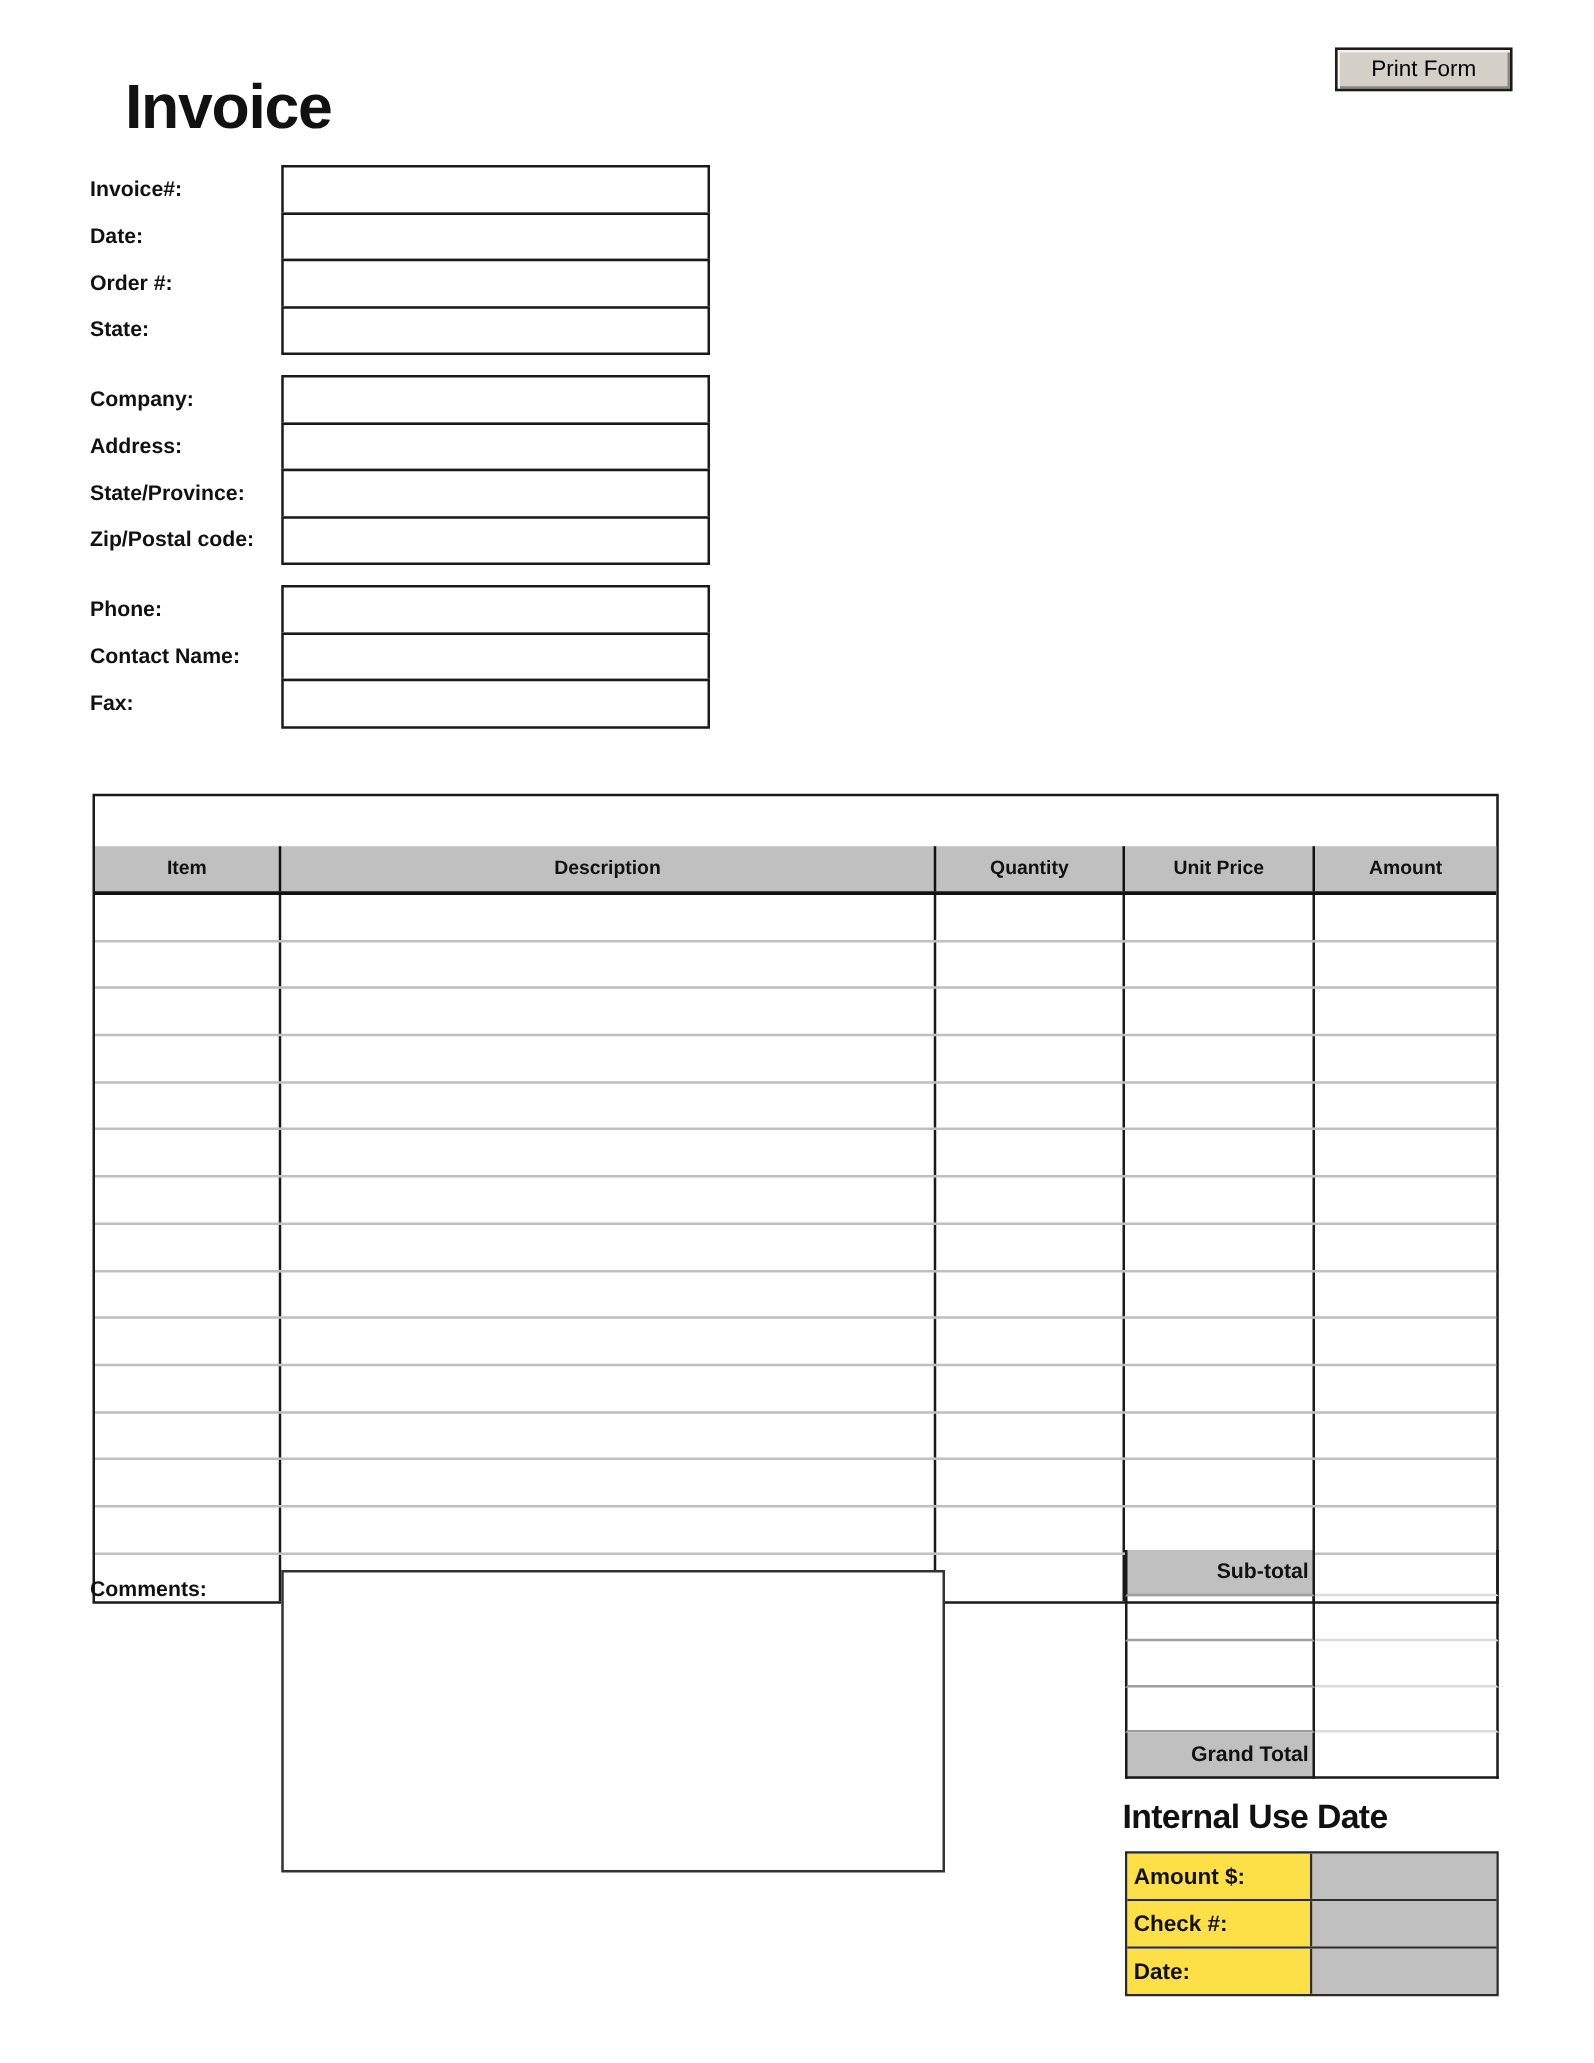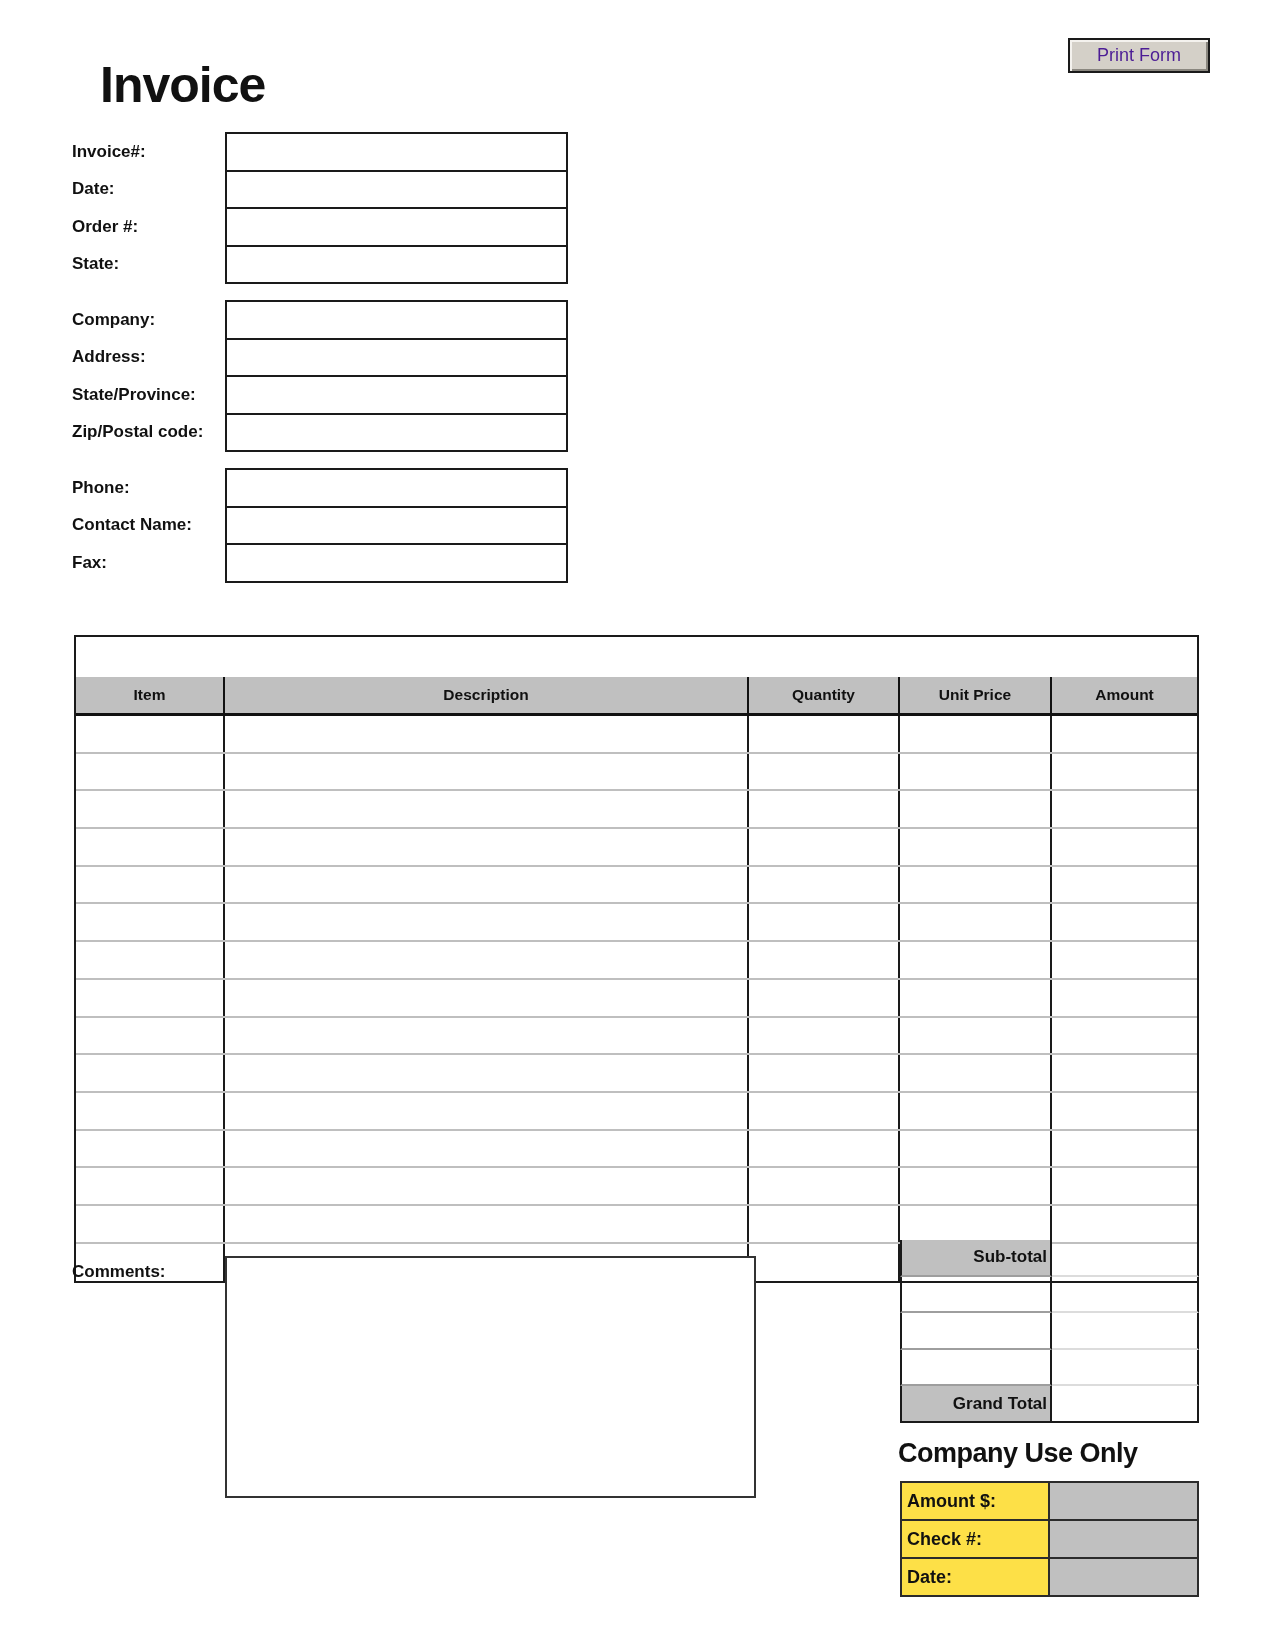--- a/index.html
+++ b/index.html
@@ -12,21 +12,21 @@
     overflow:hidden;
   }
 
   
   .print-btn{
     position:absolute;left:1068px;top:38px;width:142px;height:35px;
     background:#d4d0c8;
     border:2px solid #1a1a1a;
     box-shadow:inset 2px 2px 0 #f4f2ee, inset -2px -2px 0 #8a877f;
     font-family:"Liberation Sans", sans-serif;
-    font-size:18px;color:#4c1d95;
+    font-size:18px;color:#000000;
     display:flex;align-items:center;justify-content:center;
     padding:0;cursor:pointer;
   }
 
   
   .page-title{
     position:absolute;left:69px;top:60px;
     font-size:50px;font-weight:bold;letter-spacing:-1px;
     line-height:1;
     margin-left:31px;
@@ -320,21 +320,21 @@
   </div>
   <div class="total-row gray">
     <div class="total-label">Grand Total</div>
     <div class="total-value"></div>
   </div>
 </div>
 
 <div class="comments-label">Comments:</div>
 <textarea class="comments-box" style=""></textarea>
 
-<div class="internal-heading">Company Use Only</div>
+<div class="internal-heading">Internal Use Date</div>
 <div class="internal-table">
   <div class="irow">
     <div class="ilabel">Amount $:</div>
     <div class="ivalue"></div>
   </div>
   <div class="irow">
     <div class="ilabel">Check #:</div>
     <div class="ivalue"></div>
   </div>
   <div class="irow">

